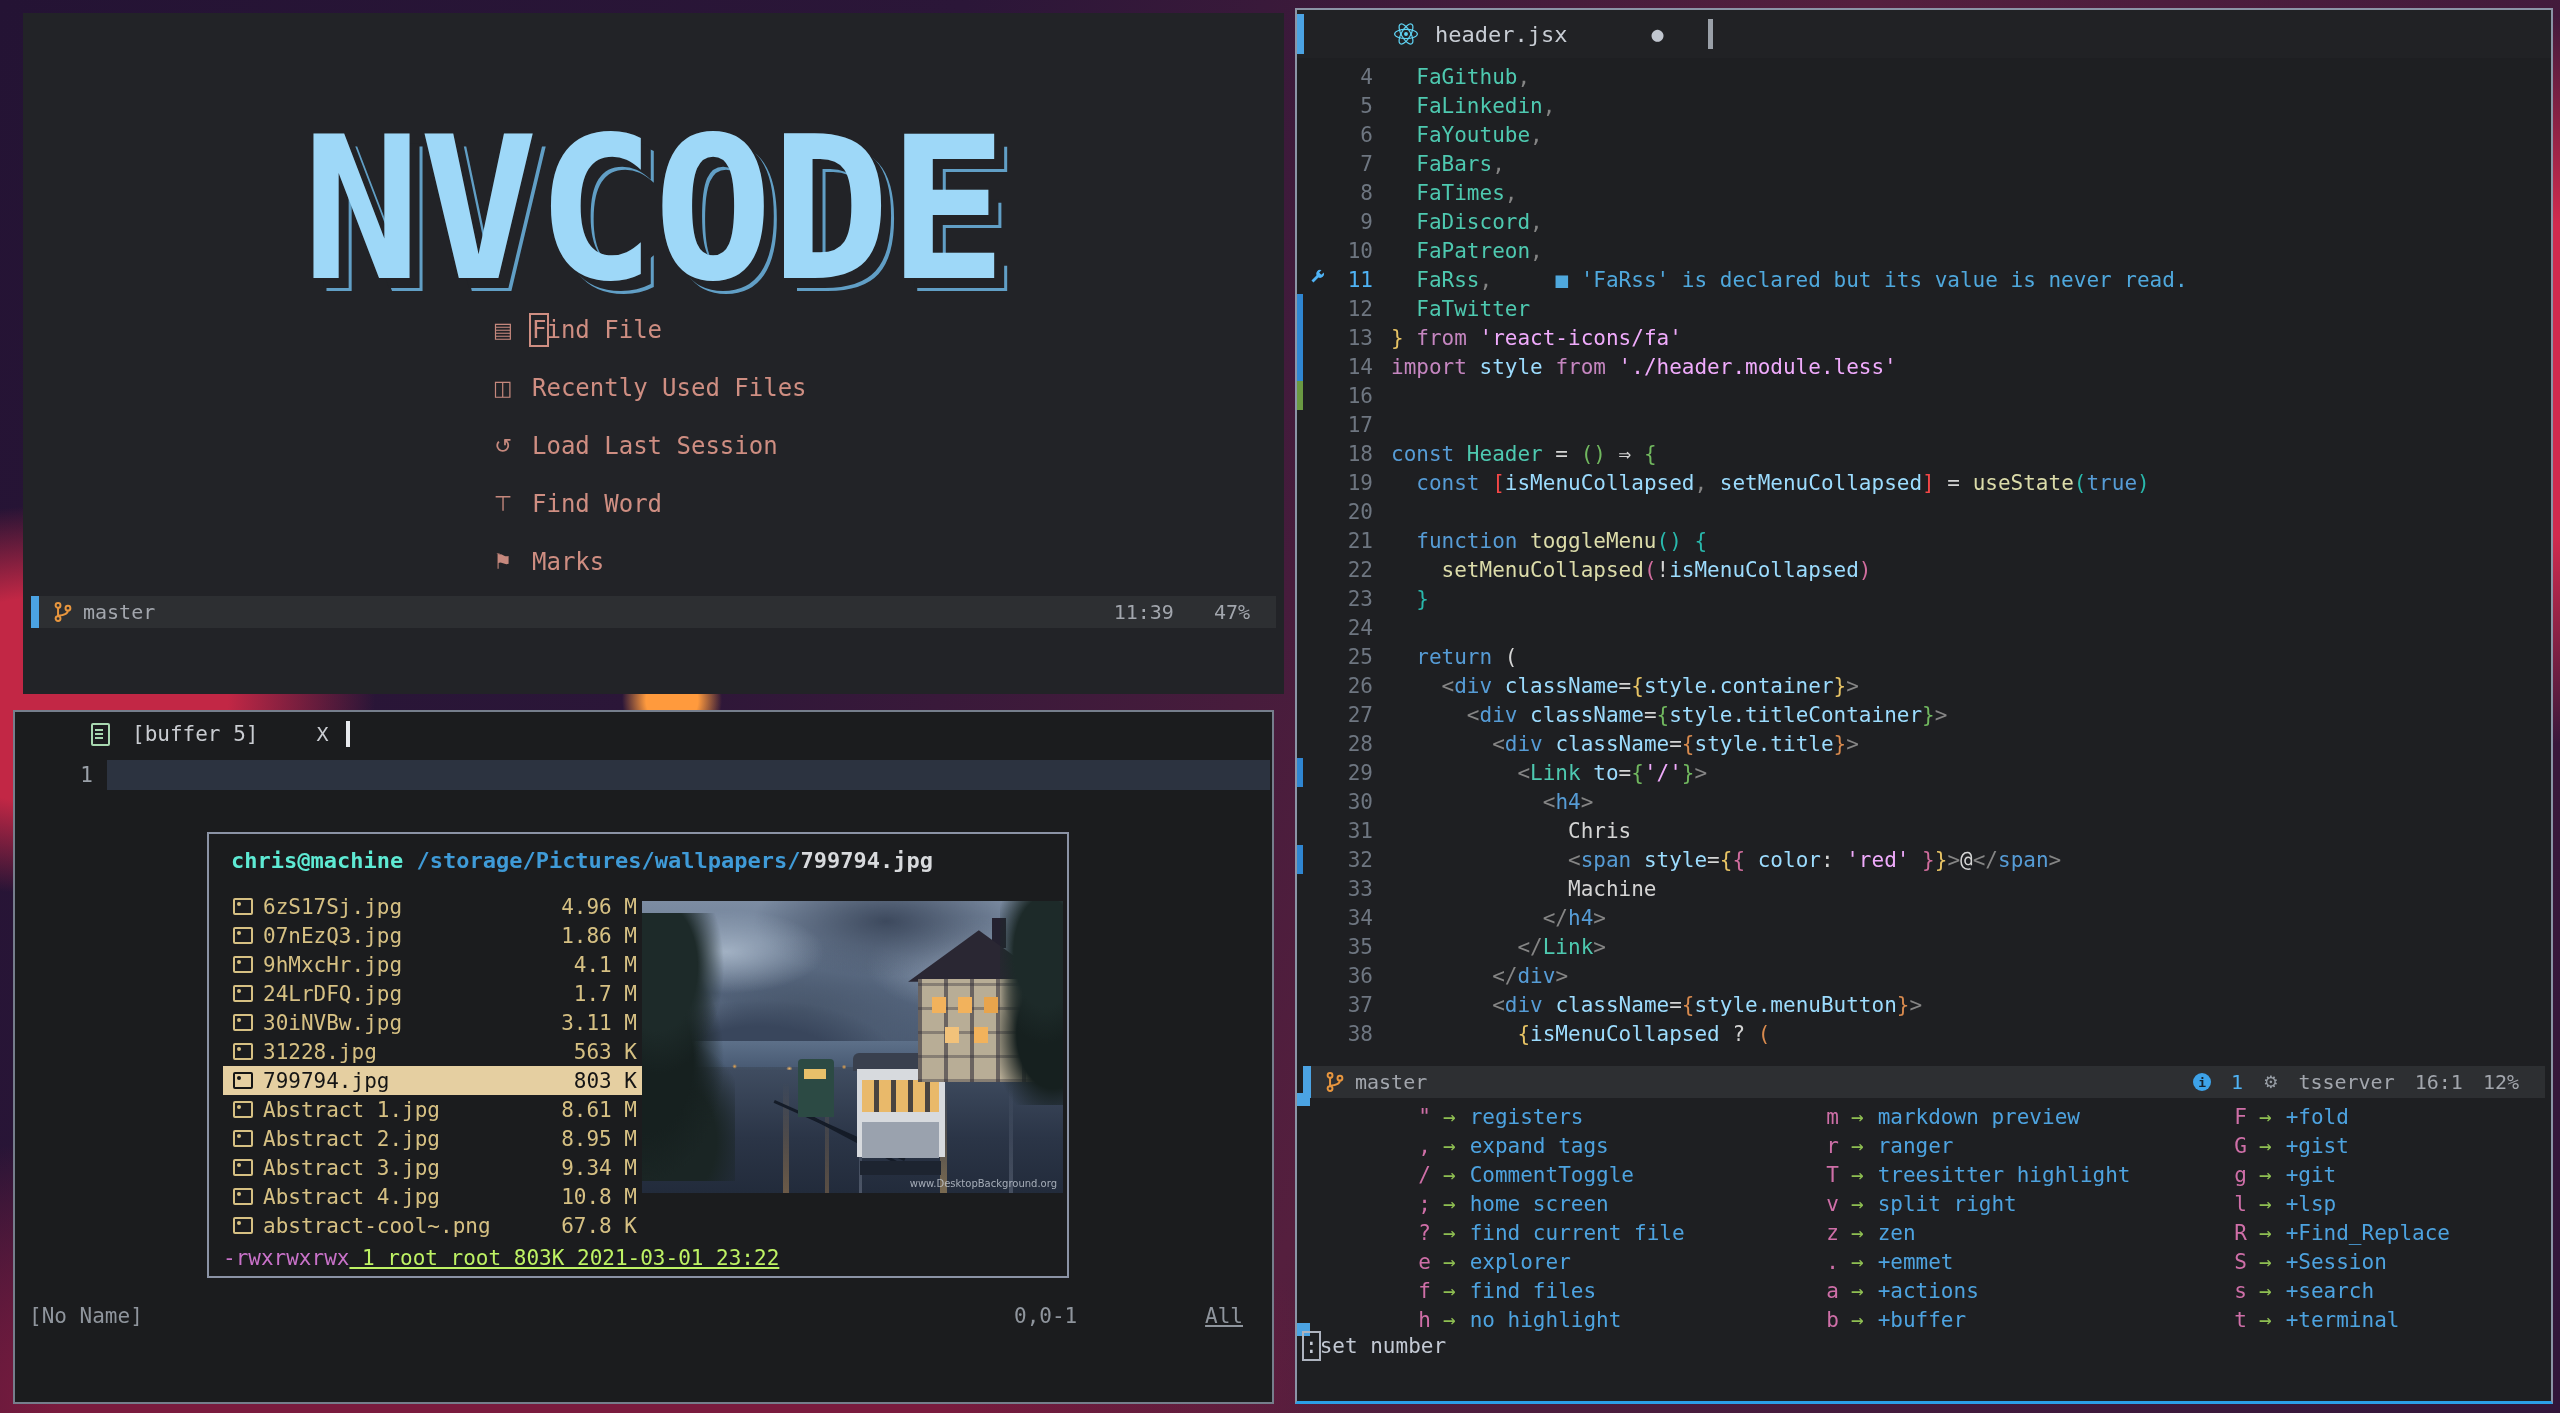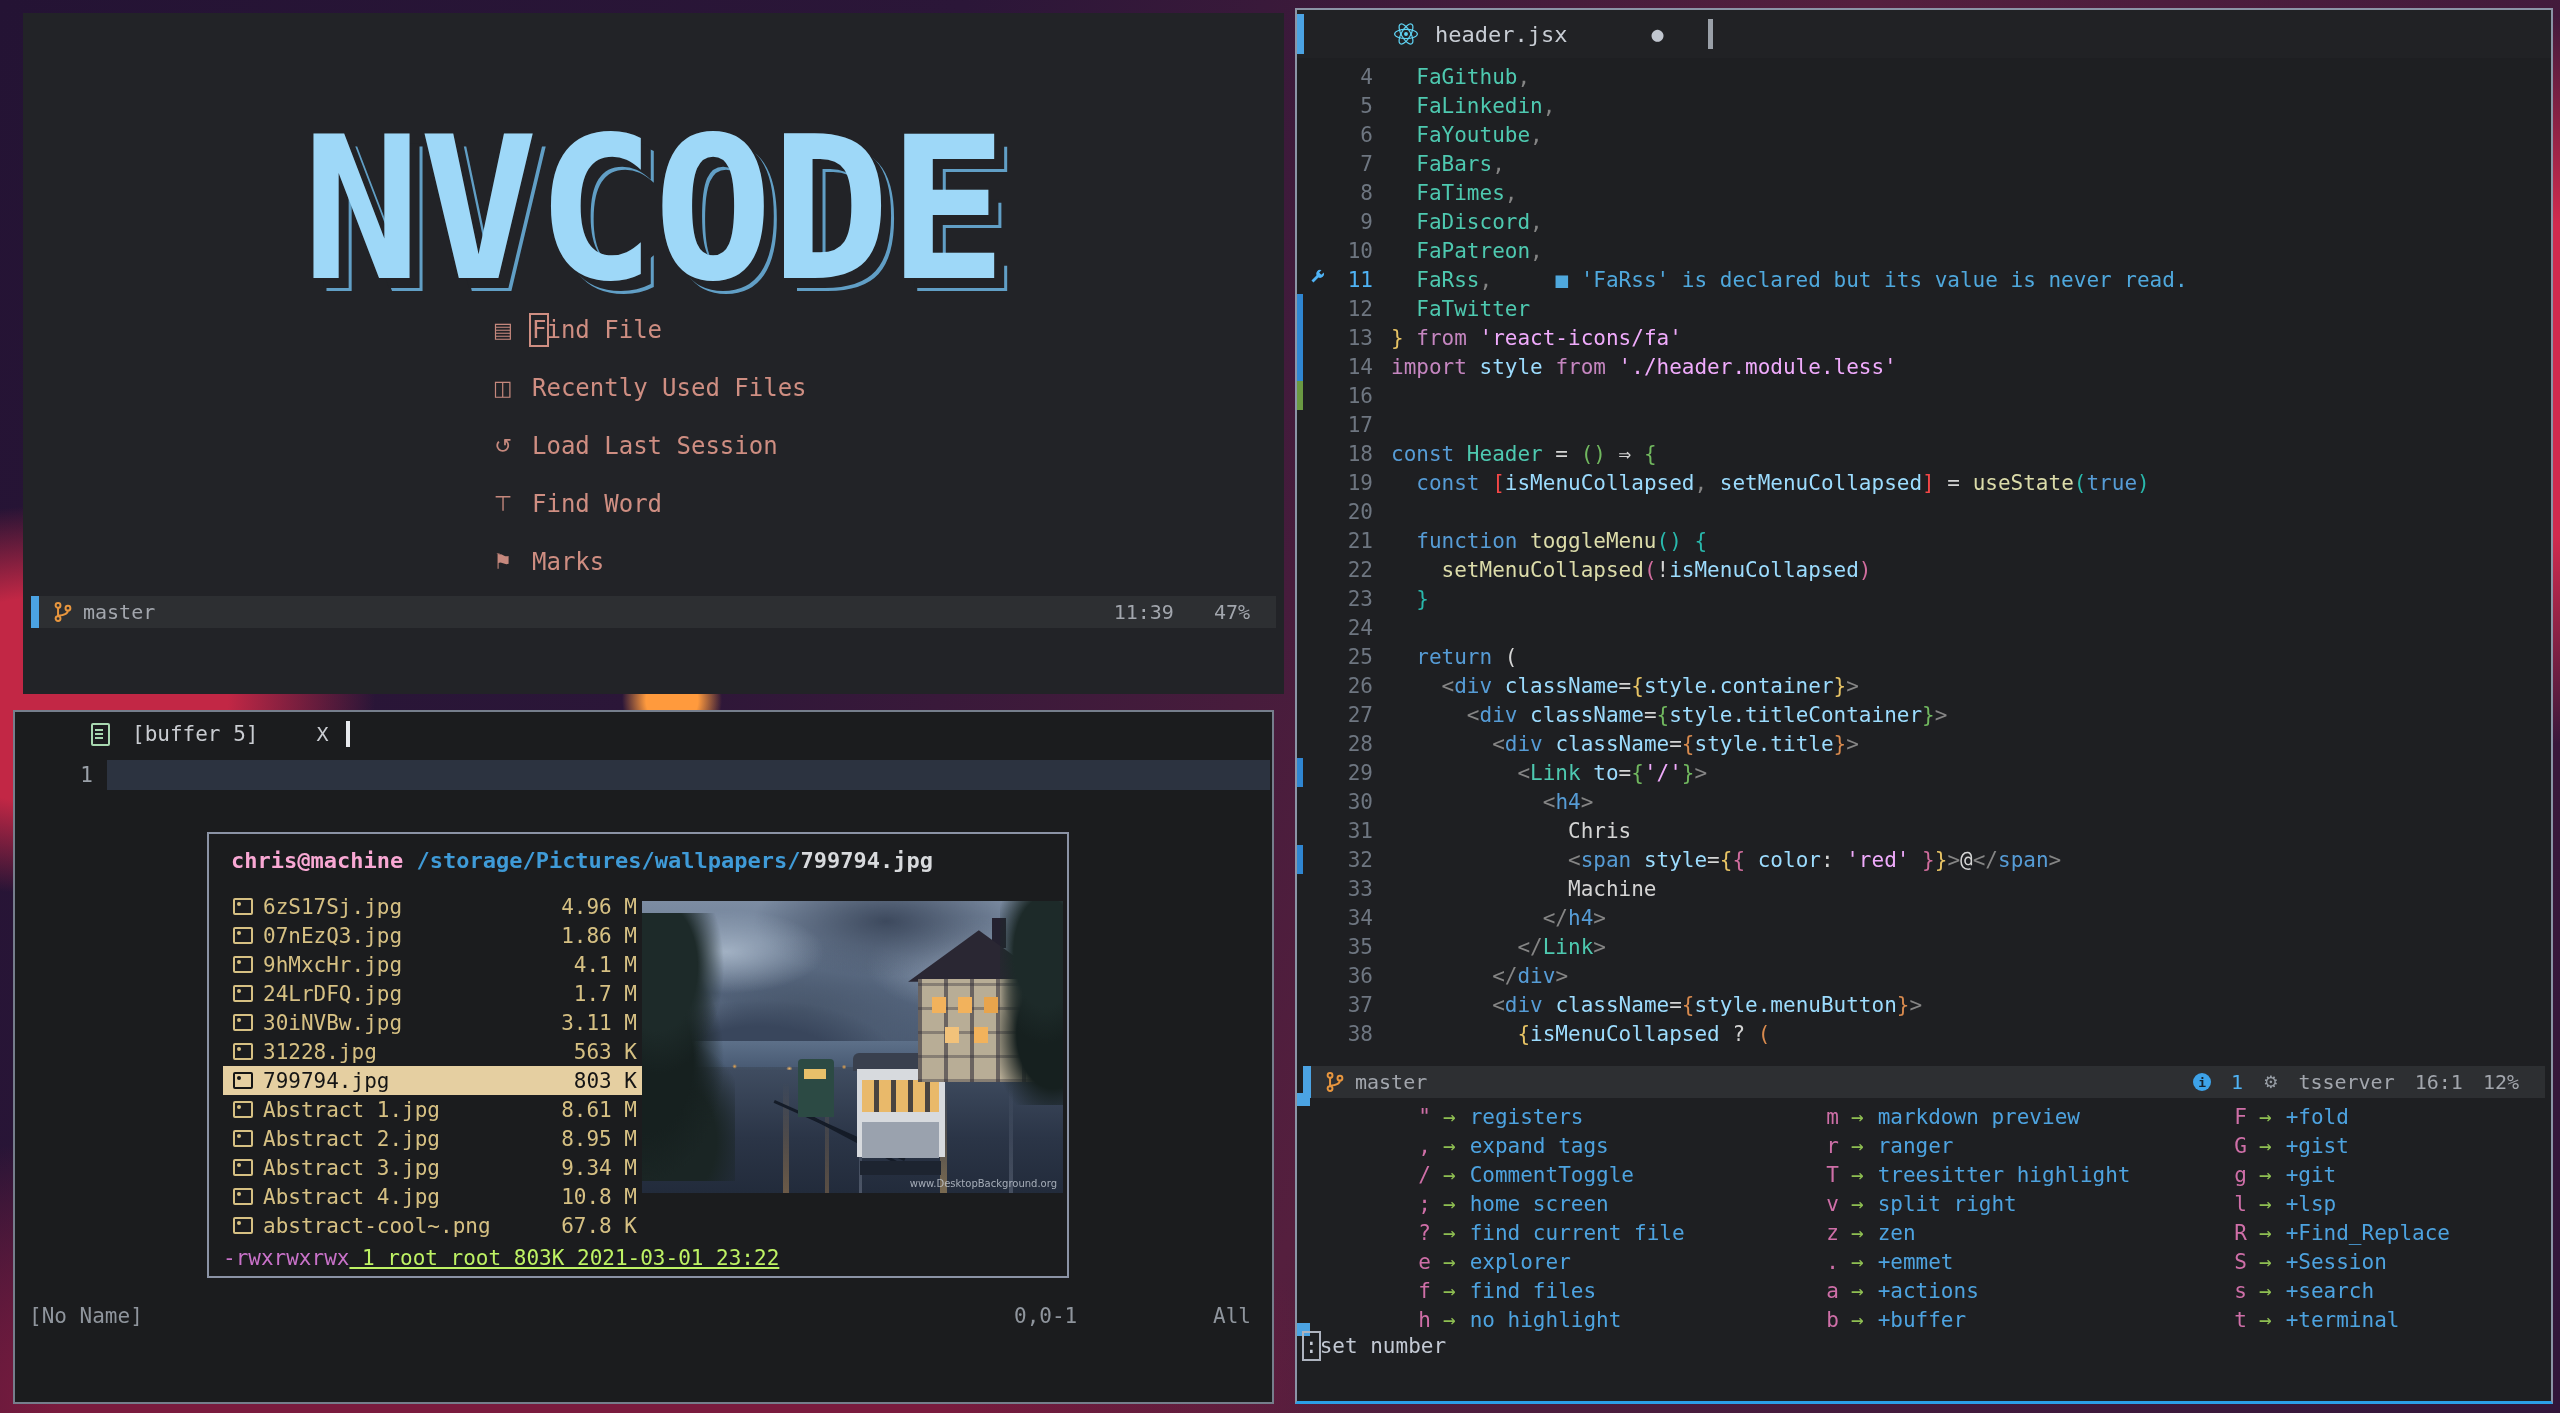--- a/index.html
+++ b/index.html
@@ -36,38 +36,38 @@
   .doc-icon{margin-left:76px;width:15px;height:19px;border:2px solid #a8d8b0;border-radius:2px;position:relative;}
   .doc-icon::after{content:"";position:absolute;left:2px;top:4px;width:8px;height:2px;background:#a8d8b0;box-shadow:0 4px 0 #a8d8b0,0 8px 0 #a8d8b0;}
   .p2-tab-label{margin-left:22px;}
   .p2-close{margin-left:58px;color:#c9ccd1;font-size:20px;}
   .p2-cursor{margin-left:18px;width:4px;height:26px;background:#e8eaee;}
   .p2-line1{position:absolute;left:0;top:48px;width:100%;height:30px;display:flex;align-items:center;}
   .p2-lnum{width:78px;text-align:right;color:#9aa0a8;font-size:21px;}
   .p2-hl{margin-left:14px;height:30px;flex:1;background:#2c3340;margin-right:2px;}
   .termbox{position:absolute;left:192px;top:120px;width:858px;height:442px;border:2px solid #8b93a5;}
   .prompt{position:absolute;left:22px;top:14px;font-size:22px;white-space:pre;}
-  .prompt .user{color:#f9a8d4;font-weight:bold;}
+  .prompt .user{color:#5eead4;font-weight:bold;}
   .prompt .path{color:#3f9bd8;font-weight:bold;}
   .prompt .pfile{color:#d8dadd;font-weight:bold;}
   .flist{position:absolute;left:14px;top:58px;width:420px;}
   .frow{height:29px;display:flex;align-items:center;color:#d6c083;font-size:21px;padding:0 6px;}
   .frow.sel{background:#e5cfa1;color:#151515;}
   .ficon{width:16px;height:13px;border:2px solid #d6c083;border-radius:2px;margin:0 10px 0 4px;position:relative;flex:none;}
   .ficon::after{content:"";position:absolute;left:2px;top:2px;width:4px;height:4px;border-radius:50%;background:#d6c083;}
   .frow.sel .ficon{border-color:#151515;}
   .frow.sel .ficon::after{background:#151515;}
   .fname{white-space:pre;}
   .fsize{margin-left:auto;white-space:pre;}
   .permline{position:absolute;left:14px;top:412px;font-size:21px;white-space:pre;}
   .perm{color:#c972c9;}
   .pmeta{color:#bef264;text-decoration:underline;}
   .p2-status{position:absolute;left:14px;top:592px;width:1230px;color:#8f959d;font-size:21px;}
   .p2-pos{position:absolute;left:985px;top:0;}
-  .p2-all{position:absolute;right:8px;top:0;}
+  .p2-all{position:absolute;right:16px;top:0;text-decoration:underline;}
   
   .preview{position:absolute;left:433px;top:67px;width:421px;height:292px;overflow:hidden;
     background:linear-gradient(#7d8da3 0%,#5a6b84 30%,#4a5a72 52%,#3a4758 60%,#2c3748 100%);}
   .pv-clouds{position:absolute;left:0;top:0;width:100%;height:58%;background:
     radial-gradient(140px 60px at 20% 30%,rgba(165,180,198,.95),transparent 70%),
     radial-gradient(190px 80px at 58% 12%,rgba(58,70,90,.95),transparent 70%),
     radial-gradient(160px 70px at 80% 38%,rgba(150,165,185,.85),transparent 70%),
     radial-gradient(220px 100px at 38% 65%,rgba(70,84,104,.85),transparent 72%),
     radial-gradient(120px 50px at 5% 70%,rgba(130,145,165,.8),transparent 70%);}
   .pv-hill{position:absolute;left:2%;top:34%;width:58%;height:20%;

